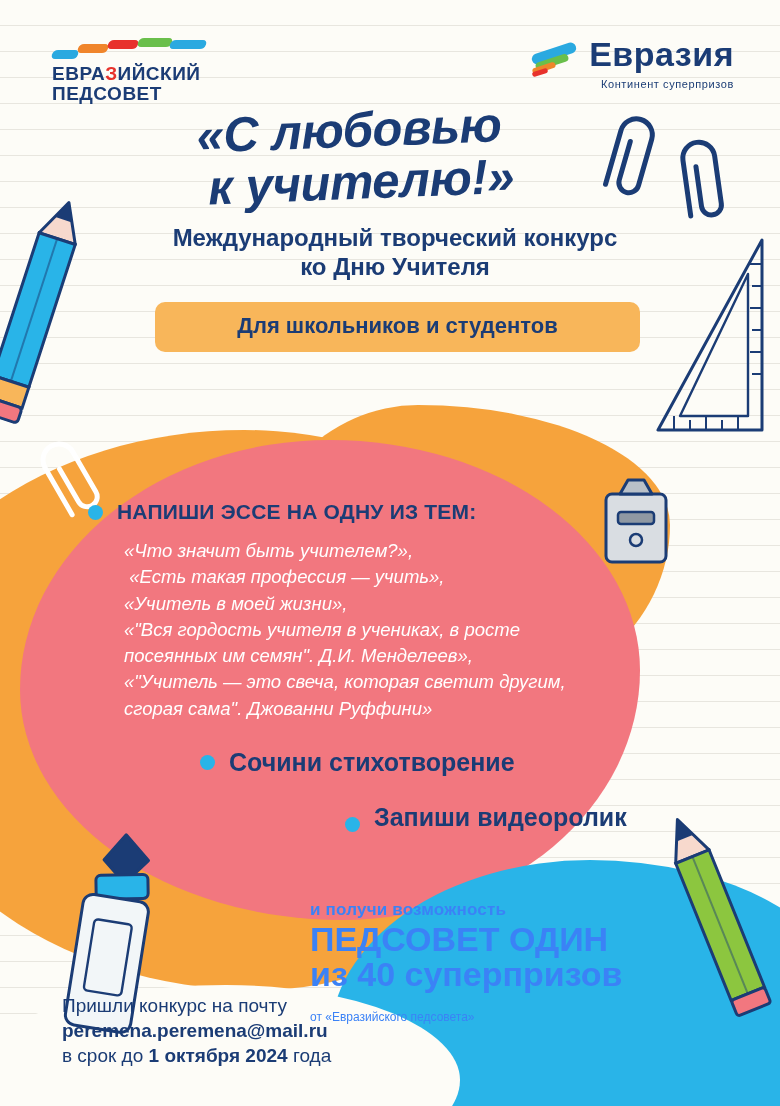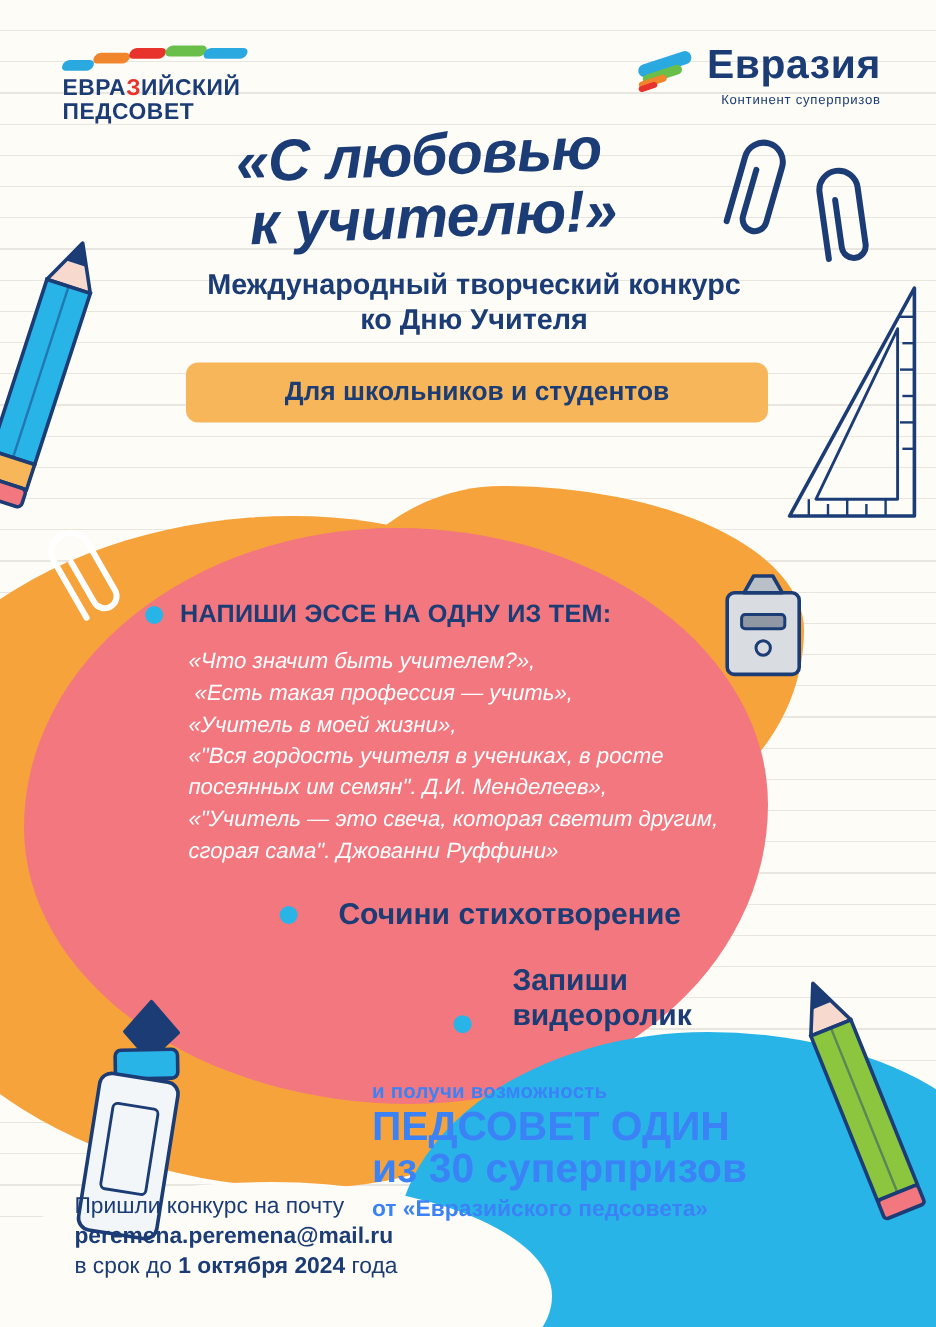--- a/index.html
+++ b/index.html
@@ -217,21 +217,20 @@
     line-height: 1.25;
   }
 
   
   .content {
     position: absolute;
     left: 0;
     top: 500px;
     width: 644px;
     z-index: 10;
-    padding-left: 33px;
   }
 
   .task-head {
     display: flex;
     align-items: center;
     margin-left: 88px;
   }
   .bullet {
     width: 15px;
     height: 15px;
@@ -254,21 +253,20 @@
     font-style: italic;
     font-size: 18.5px;
     line-height: 1.42;
   }
   .themes div { white-space: pre; }
 
   .task2, .task3 {
     display: flex;
     align-items: center;
     margin-top: 26px;
-    gap: 20px;
   }
   .task2 { margin-left: 200px; }
   .task3 { margin-left: 345px; align-items: flex-end; }
   .task2 .txt, .task3 .txt {
     color: #1b3c75;
     font-weight: bold;
     font-size: 25px;
   }
 
   
@@ -291,23 +289,23 @@
     font-weight: bold;
     line-height: 1.03;
     margin-top: 2px;
   }
   .prize .p3 {
     font-size: 34px;
     font-weight: bold;
     line-height: 1.03;
   }
   .prize .p4 {
-    font-size: 19px;
-    font-weight: bold;
-    margin-top: 5px;
+    font-size: 12px;
+    font-weight: normal;
+    margin-top: 18px;
   }
 
   
   .footer {
     position: absolute;
     left: 62px;
     top: 995px;
     z-index: 14;
     color: #1b3c75;
   }
@@ -521,21 +519,21 @@
 
     <div class="task3">
       <span class="bullet"></span>
       <span class="txt">Запиши видеоролик</span>
     </div>
   </div>
 
   <div class="prize">
     <div class="p1">и получи возможность</div>
     <div class="p2">ПЕДСОВЕТ ОДИН</div>
-    <div class="p3">из 30 суперпризов</div>
+    <div class="p3">из 40 суперпризов</div>
     <div class="p4">от «Евразийского педсовета»</div>
   </div>
 
   <div class="footer">
     <div class="f1">Пришли конкурс на почту</div>
     <div class="f2">peremena.peremena@mail.ru</div>
     <div class="f3"><span>в срок до </span><b>1 октября 2024</b><span> года</span></div>
   </div>
 
 </div>

